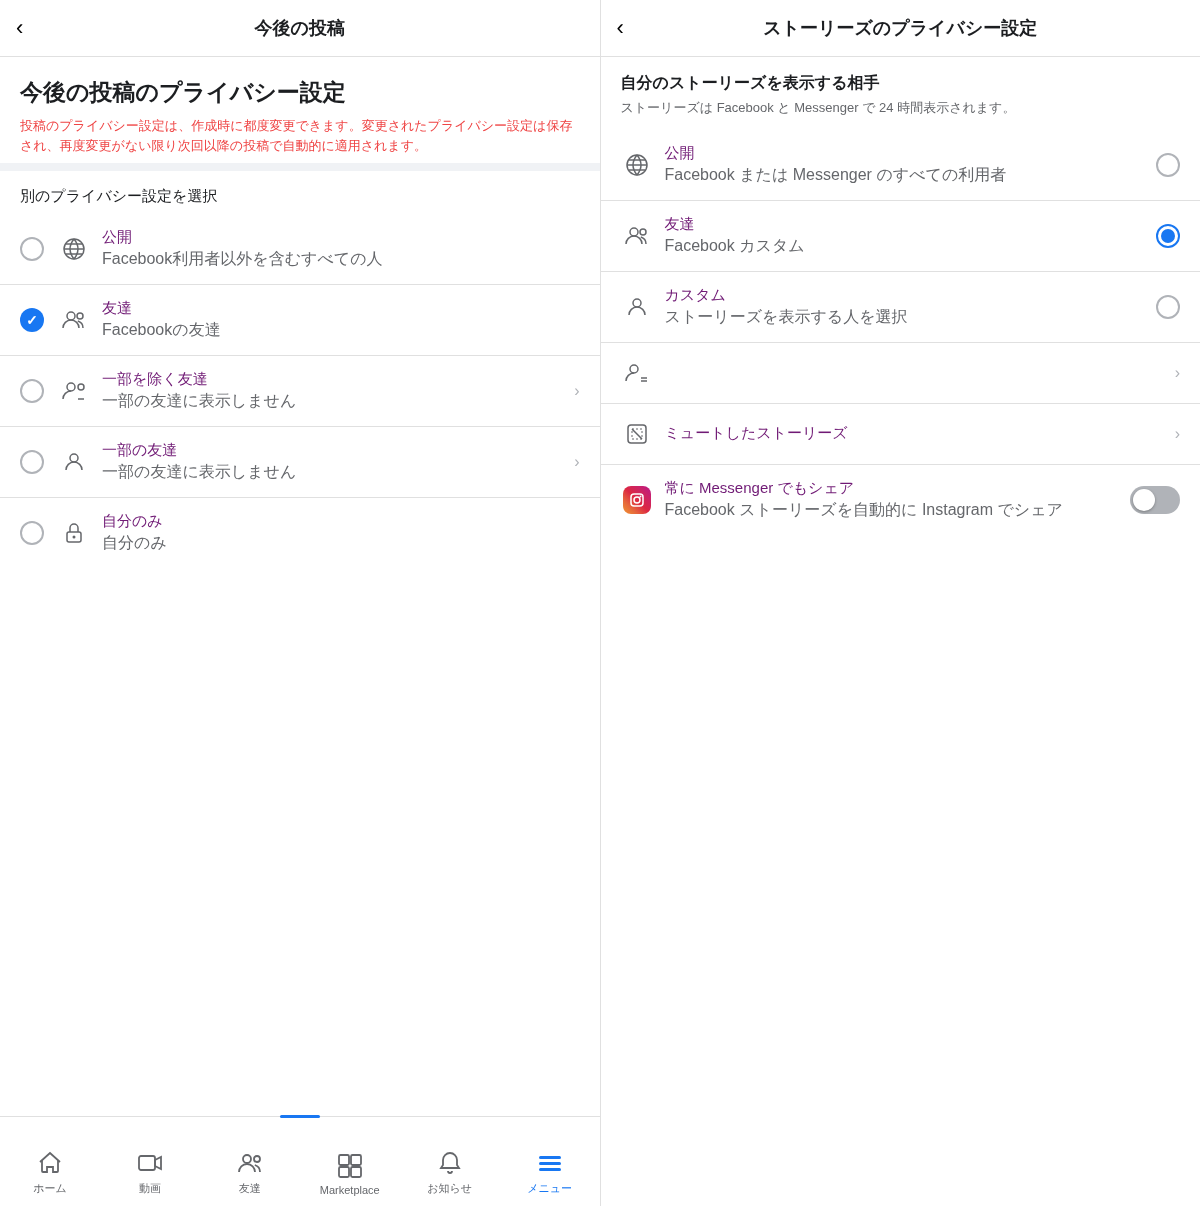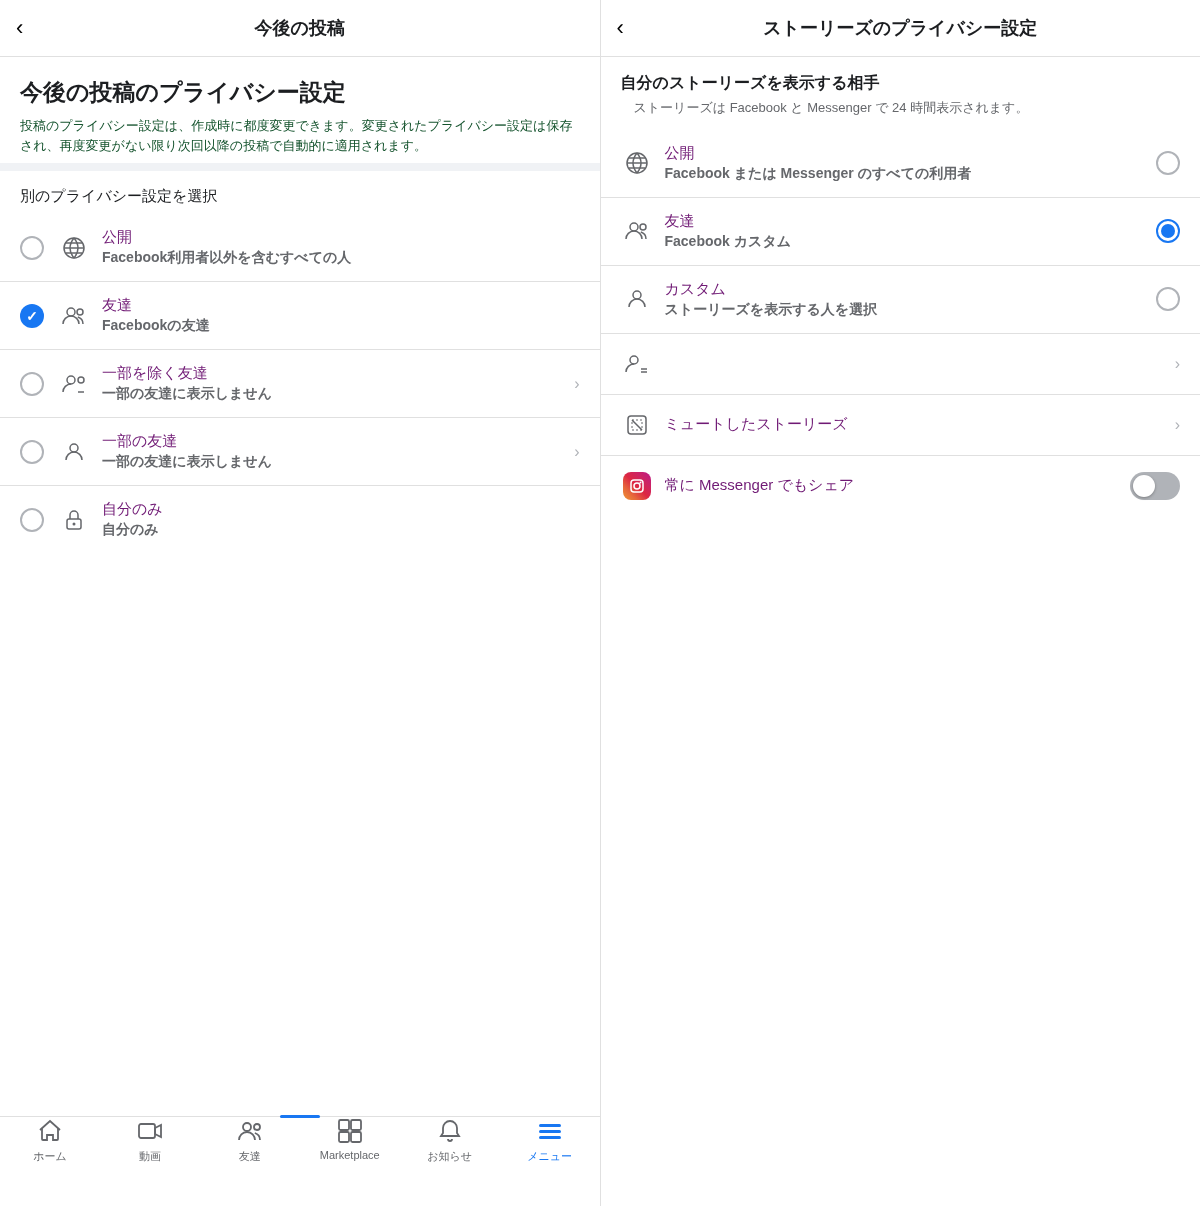--- a/index.html
+++ b/index.html
@@ -63,21 +63,21 @@
       padding: 20px 20px 8px 20px;
     }
     .section-title {
       font-size: 23px;
       font-weight: 700;
       color: #1c1e21;
       margin-bottom: 8px;
     }
     .section-desc {
       font-size: 13px;
-      color: #14532d;
+      color: #ef4444;
       line-height: 1.5;
     }
     .section-subtitle {
       padding: 16px 20px 8px 20px;
       font-size: 15px;
       font-weight: 400;
       color: #1c1e21;
       border-top: 8px solid #f0f2f5;
     }
     .option-list {
@@ -131,24 +131,23 @@
     }
     .option-text {
       flex: 1;
     }
     .option-label {
       font-size: 15px;
       font-weight: 500;
       color: #701a75;
     }
     .option-sublabel {
-      font-size: 14px;
+      font-size: 16px;
       color: #65676b;
       margin-top: 2px;
-      font-weight: bold;
     }
     .chevron {
       color: #b0b3b8;
       font-size: 16px;
       margin-left: auto;
     }
 
     
     .stories-header-text {
       padding: 16px 20px 4px 20px;
@@ -157,21 +156,20 @@
       font-size: 16px;
       font-weight: 700;
       color: #1c1e21;
       margin-bottom: 4px;
     }
     .stories-desc {
       font-size: 13px;
       color: #65676b;
       line-height: 1.5;
       margin-bottom: 8px;
-      margin-left: 13px;
     }
 
     .radio-outer {
       width: 24px;
       height: 24px;
       border-radius: 50%;
       border: 2px solid #b0b3b8;
       flex-shrink: 0;
       display: flex;
       align-items: center;
@@ -214,21 +212,21 @@
     
     .bottom-nav {
       position: absolute;
       bottom: 0;
       left: 0;
       right: 0;
       height: 90px;
       background: white;
       border-top: 1px solid #e0e0e0;
       display: flex;
-      align-items: flex-start;
+      align-items: flex-end;
       justify-content: space-around;
       padding-bottom: 10px;
     }
     .nav-item {
       display: flex;
       flex-direction: column;
       align-items: center;
       gap: 4px;
       cursor: pointer;
       flex: 1;
@@ -542,19 +540,20 @@
             <div class="instagram-icon">
               <svg width="16" height="16" viewBox="0 0 16 16" fill="white">
                 <rect x="2" y="2" width="12" height="12" rx="3" stroke="white" stroke-width="1.5" fill="none"></rect>
                 <circle cx="8" cy="8" r="3" stroke="white" stroke-width="1.5" fill="none"></circle>
                 <circle cx="11.5" cy="4.5" r="1" fill="white"></circle>
               </svg>
             </div>
           </div>
           <div class="option-text">
             <div class="option-label">常に Messenger でもシェア</div>
+            <div class="option-sublabel">Facebook ストーリーズを自動的に Instagram でシェア</div>
           </div>
           <div class="toggle-switch"></div>
         </li>
       </ul>
     </div>
   </div>
 </div>
 
 </body></html>

